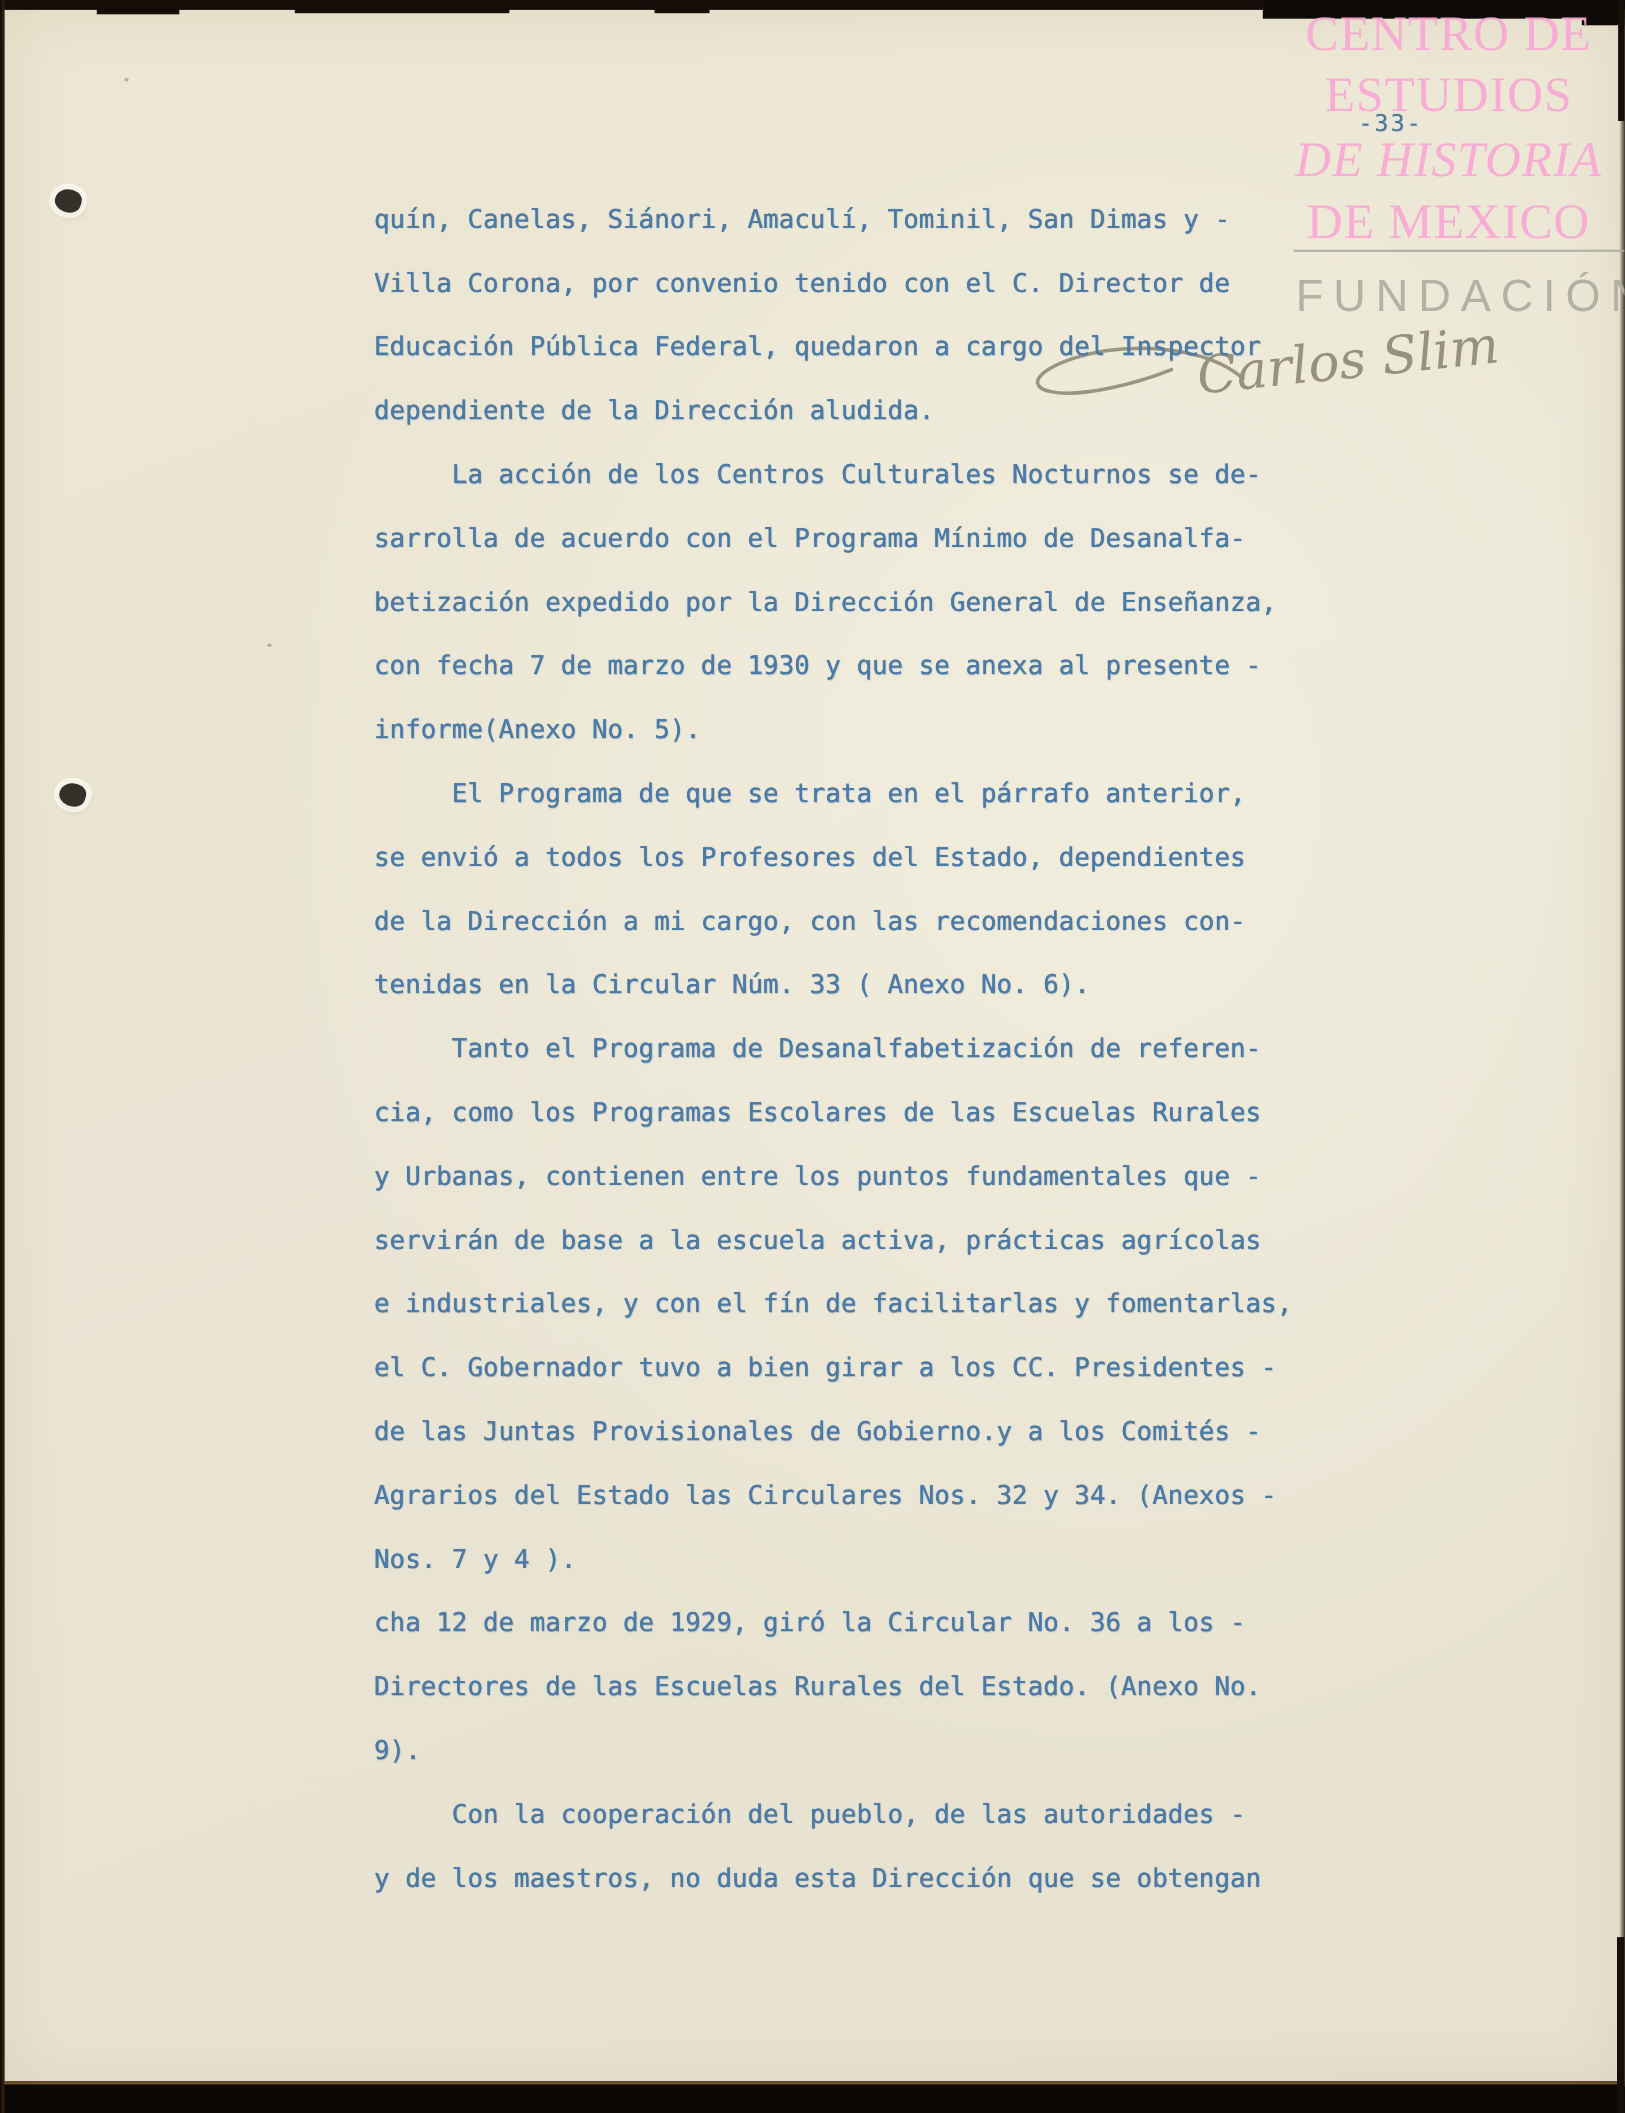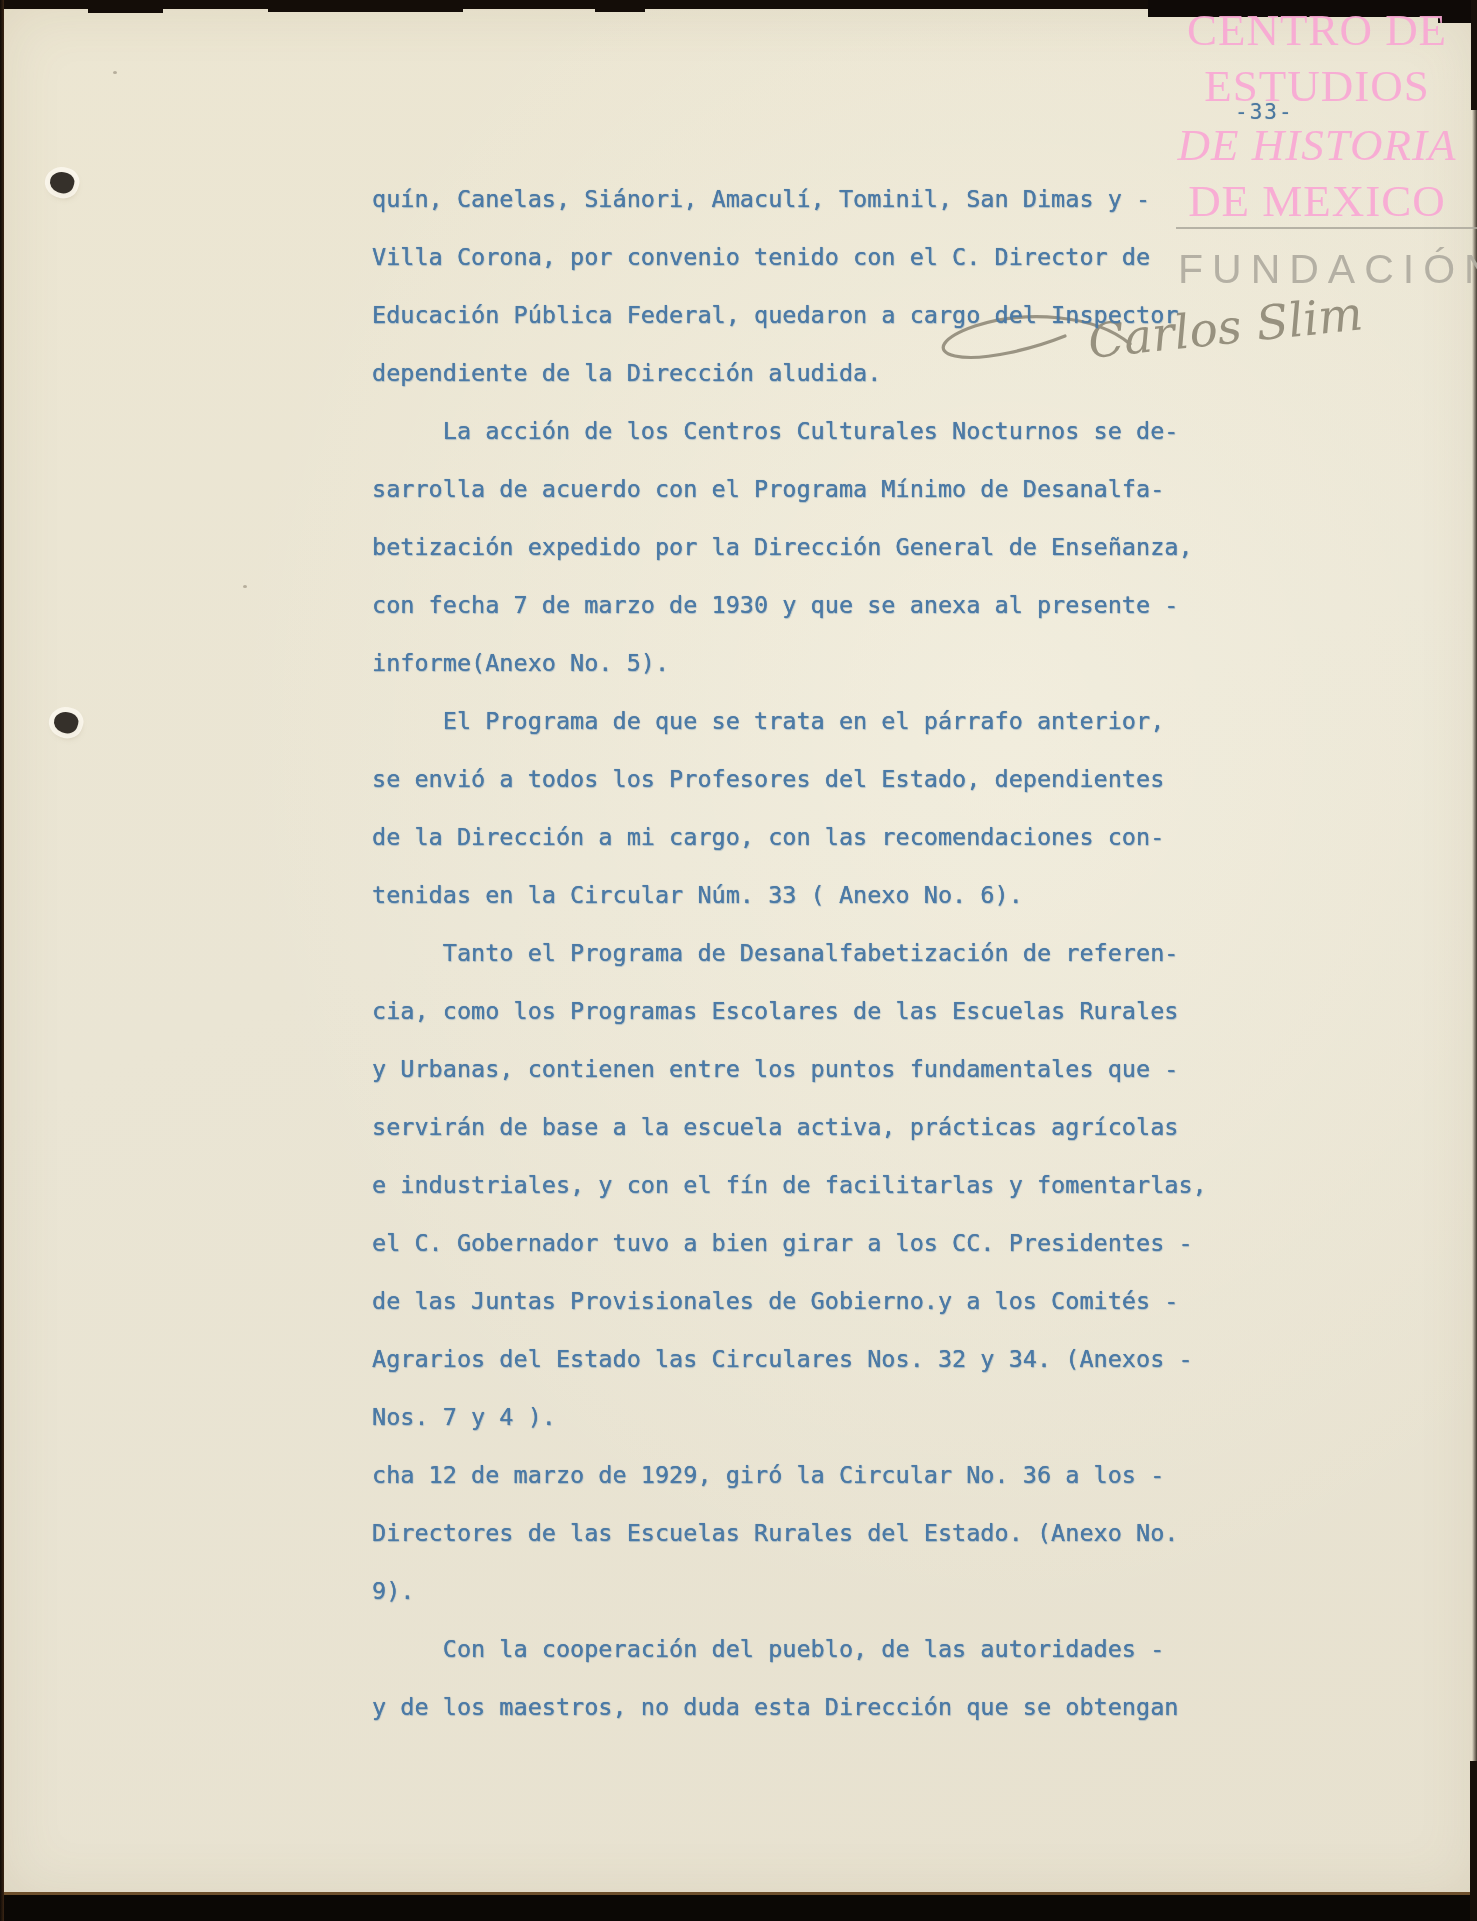--- a/index.html
+++ b/index.html
@@ -70,21 +70,21 @@
     position:absolute;left:1235px;top:100px;
     font-size:21px;color:#4a779f;letter-spacing:2px;
     text-shadow:0 0 1px rgba(74,119,159,.6);
   }
   .typed{
     position:absolute;left:340px;top:170px;width:900px;
     font-size:23.5px;color:#4b7aa6;
     text-shadow:0 0 .7px rgba(60,105,150,.85), .6px .6px .9px rgba(75,122,166,.35);
   }
   .typed-line{
-    height:58px;line-height:58px;white-space:pre;margin-left:32px;
+    height:58px;line-height:58px;white-space:pre;
   }
 </style>
 </head>
 <body>
 
 <div class="page">
 
   <div class="paper"></div>
 
   <div class="edge edge-top-a"></div>

